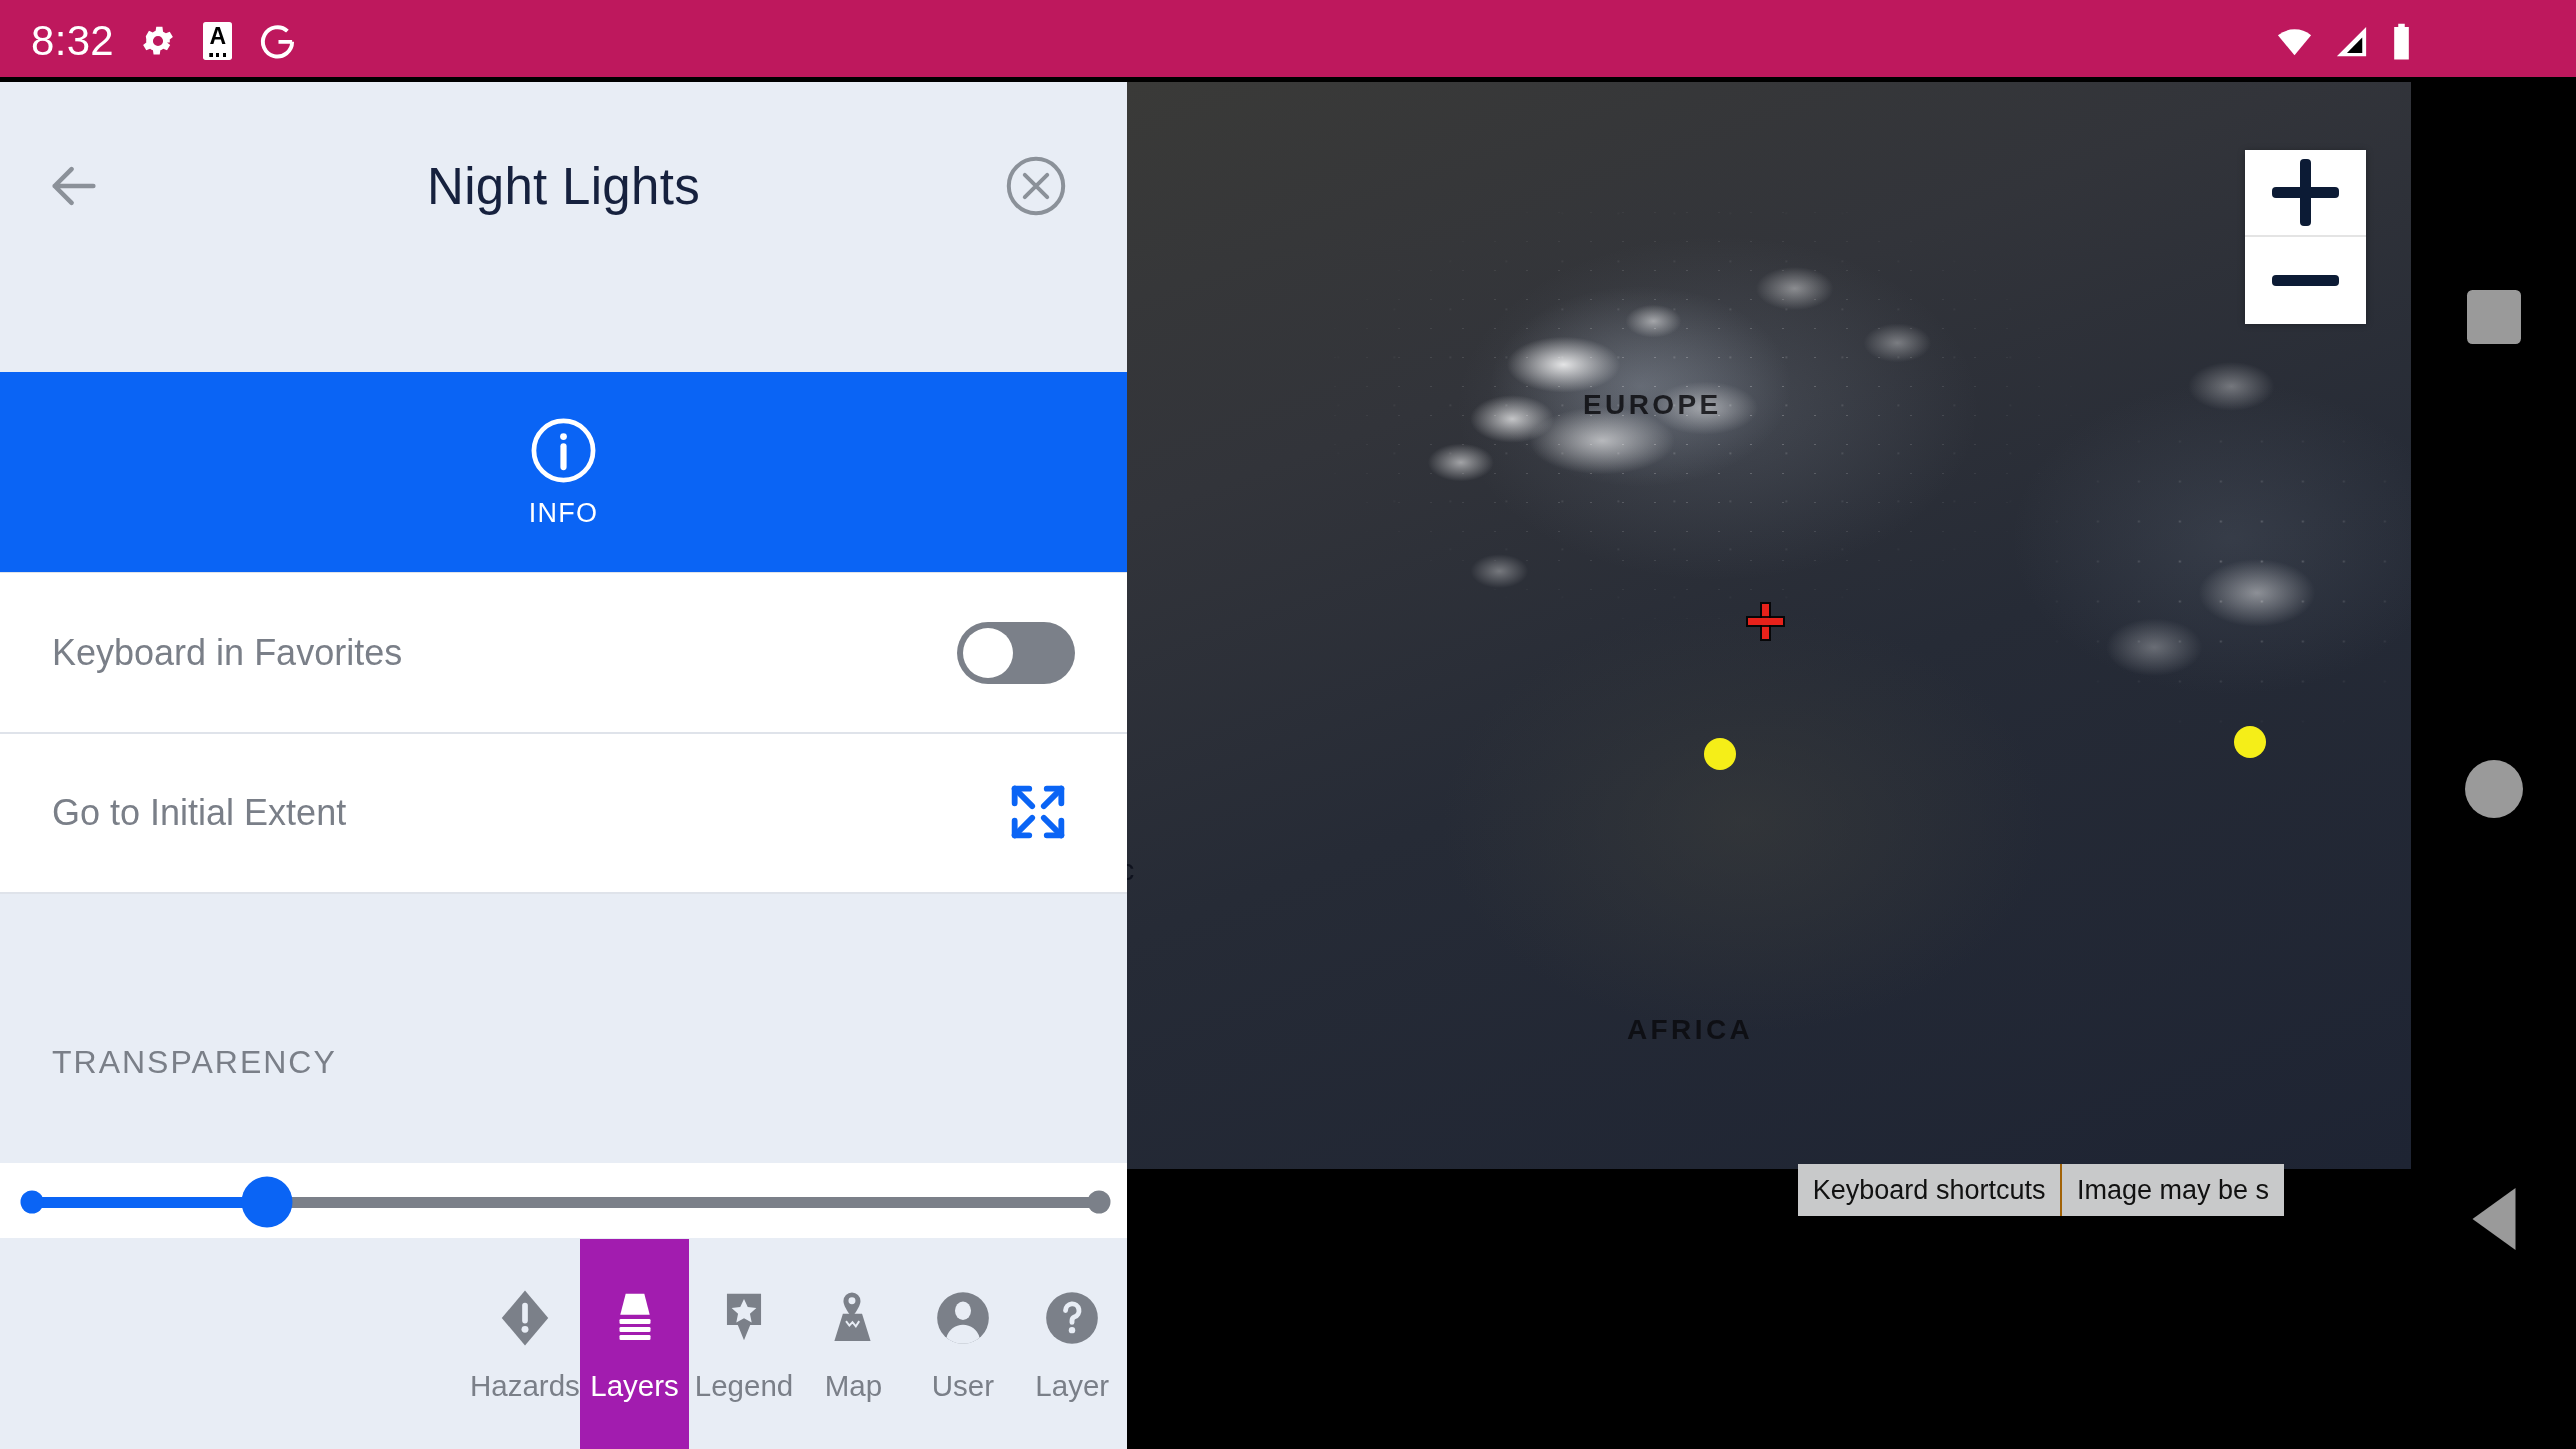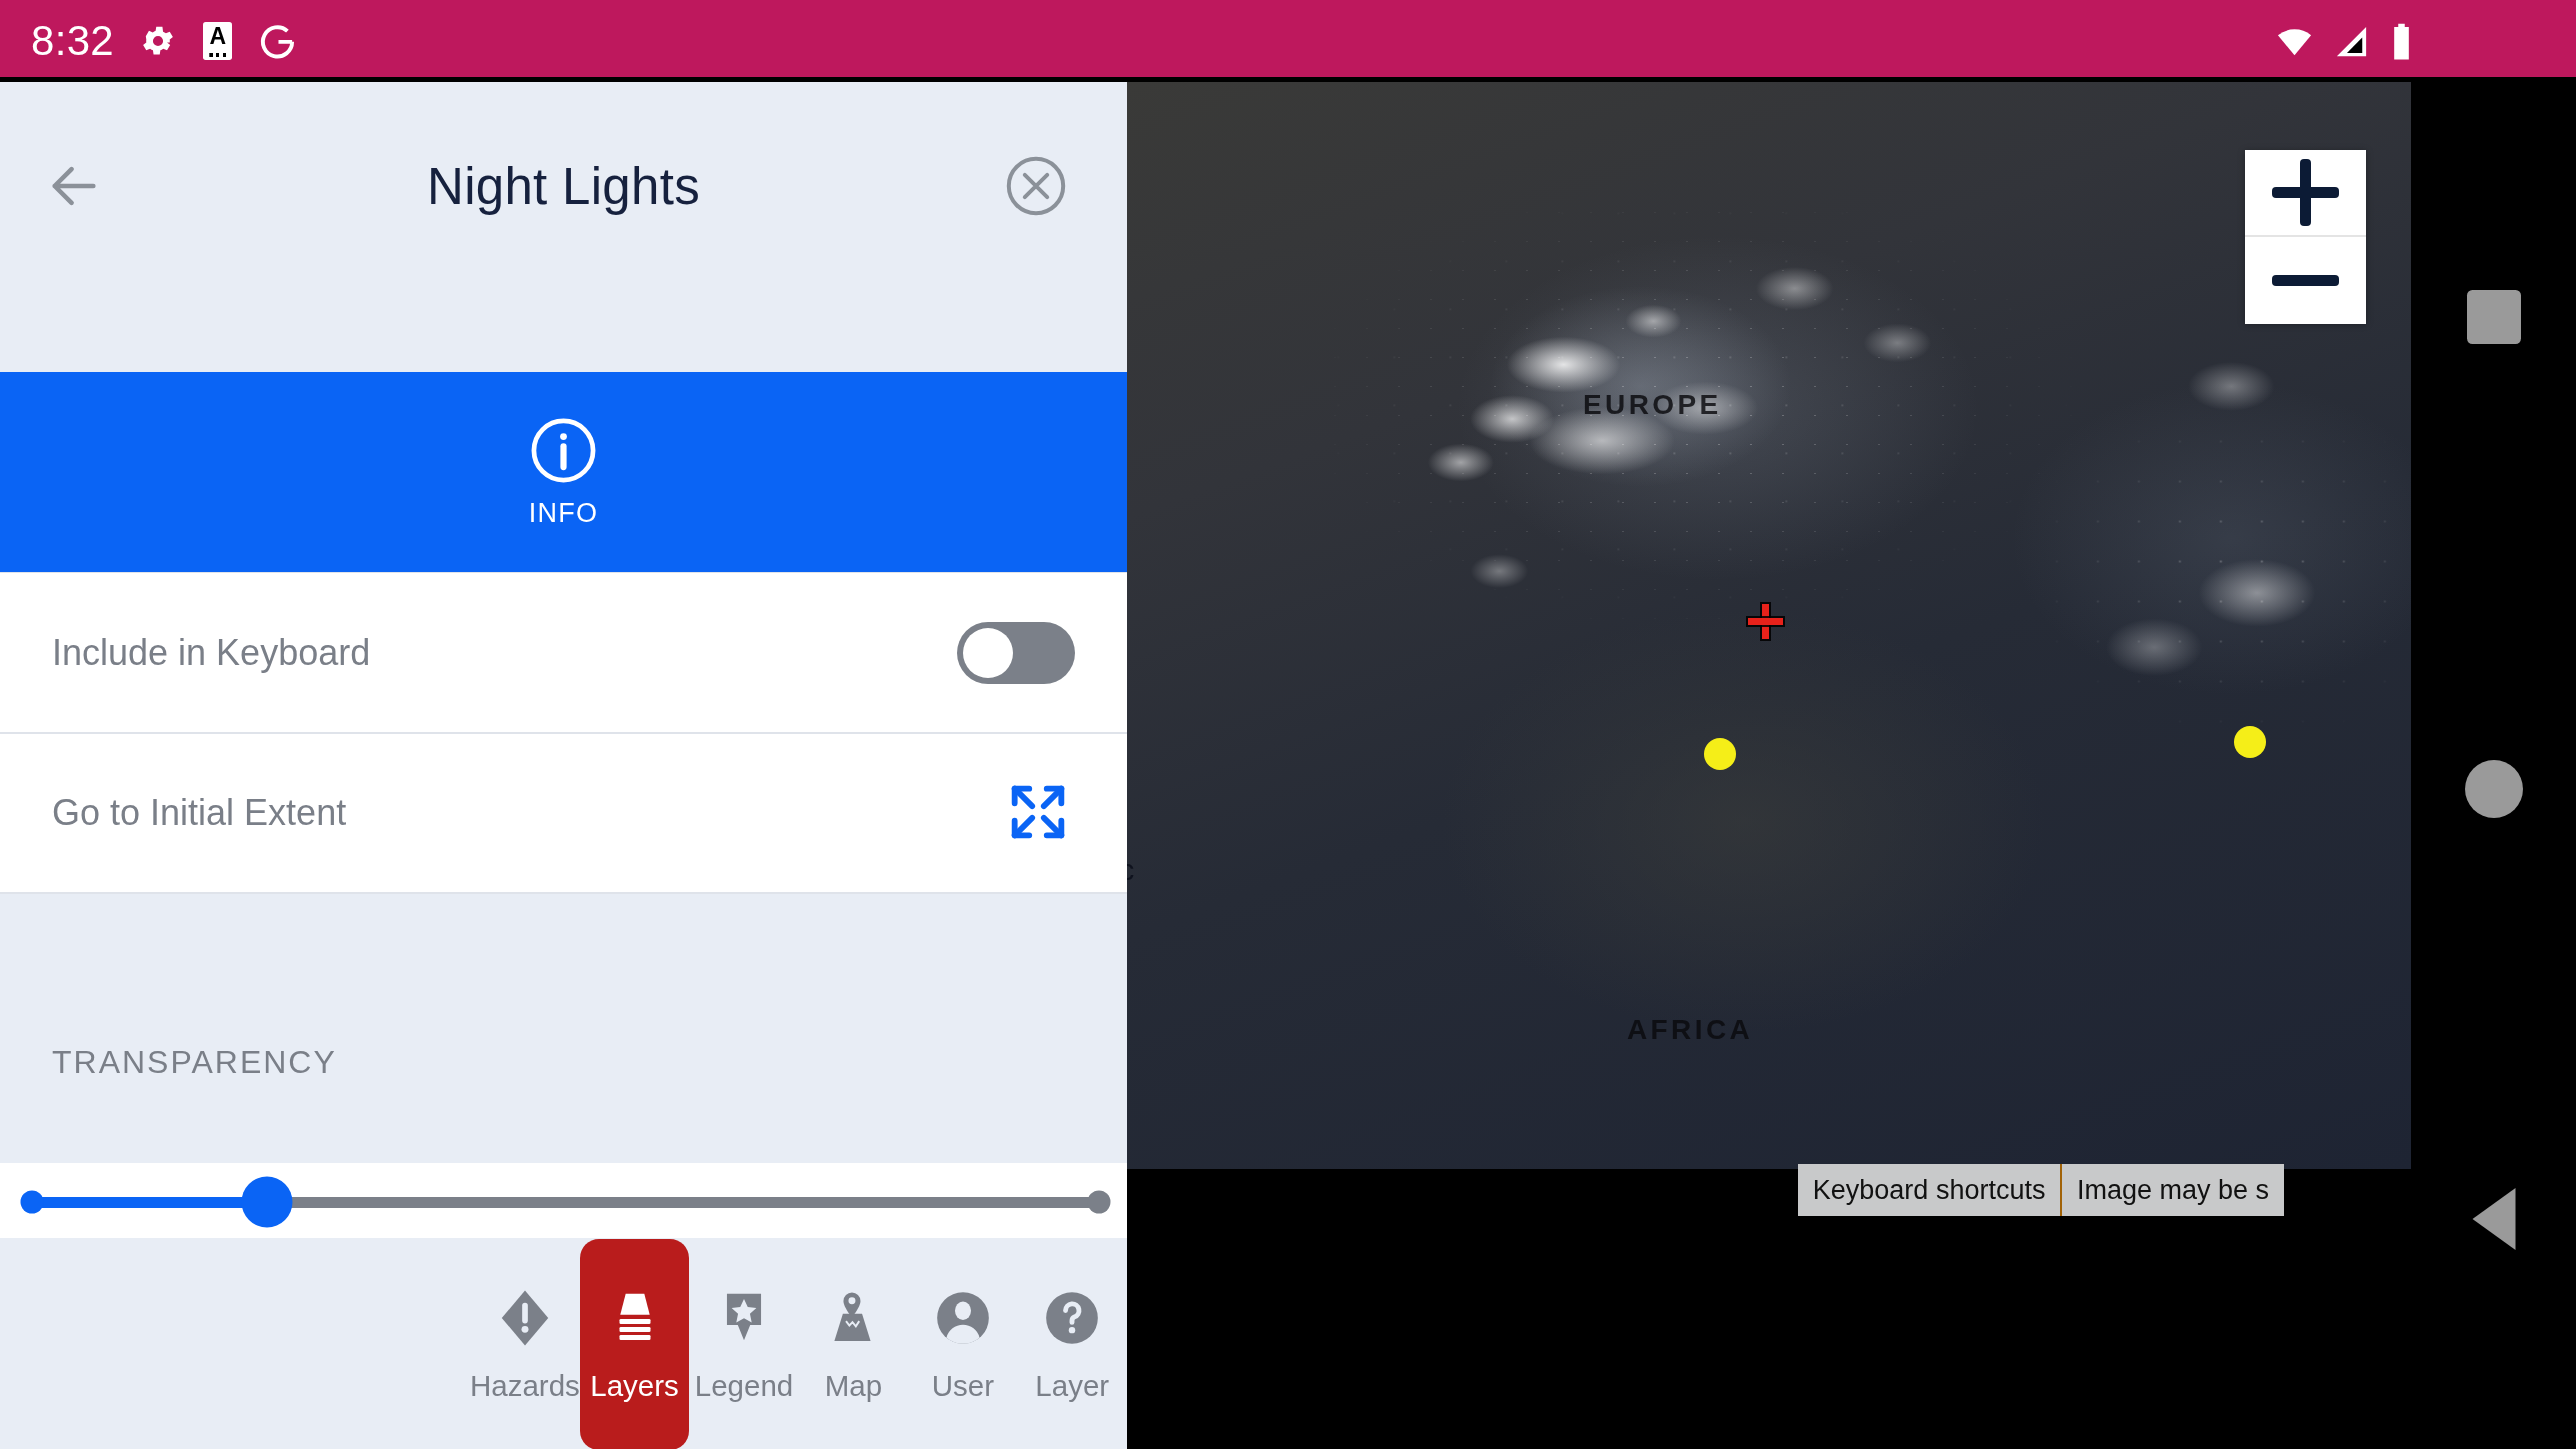--- a/index.html
+++ b/index.html
@@ -111,21 +111,21 @@
   #bottom-nav {
     position: absolute; left: 0; top: 1157px; width: 1127px; height: 211px;
     background: #e8edf5; display: flex; align-items: stretch; justify-content: flex-start;
     padding-left: 470px; z-index: 3;
   }
   .nav-item {
     width: 125px; height: 211px; display: flex; flex-direction: column;
     align-items: center; justify-content: center; gap: 17.4px; cursor: pointer; text-align: center;
   }
   .nav-item .nav-label { font-size: 29.5px; color: #7a7f88; }
-  .nav-item.active { background: #b91c1c; border-radius: 19px; }
+  .nav-item.active { background: #a21caf; }
   .nav-item.active .nav-label { color: #fff; }
 
   
   #map {
     position: absolute; left: 1127px; top: 82px; width: 1284px; height: 1087px;
     overflow: hidden; background: #1e2433;
   }
   #map-bg {
     position: absolute; left: 0; top: 0; width: 1284px; height: 1087px;
     background:
@@ -310,21 +310,21 @@
     </div>
 
     <div id="rows">
       <div class="row" style="height:201px">
         <span class="row-label">Show Layer</span>
         <span class="switch on">
           <span class="knob"></span>
         </span>
       </div>
       <div class="row" style="height:161px">
-        <span class="row-label">Include in Keyboard</span>
+        <span class="row-label">Keyboard in Favorites</span>
         <span class="switch off">
           <span class="knob"></span>
         </span>
       </div>
       <div class="row" style="height:160px">
         <span class="row-label">Go to Initial Extent</span>
         <span>
           <svg width="74" height="70" viewBox="0 0 24 24" fill="none" stroke="#0a64f5" stroke-width="2" stroke-linecap="round" stroke-linejoin="round">
             <path d="M4 9V4h5M20 9V4h-5M4 15v5h5M20 15v5h-5"></path>
             <path d="M4 4l6 6M20 4l-6 6M4 20l6-6M20 20l-6-6"></path>

